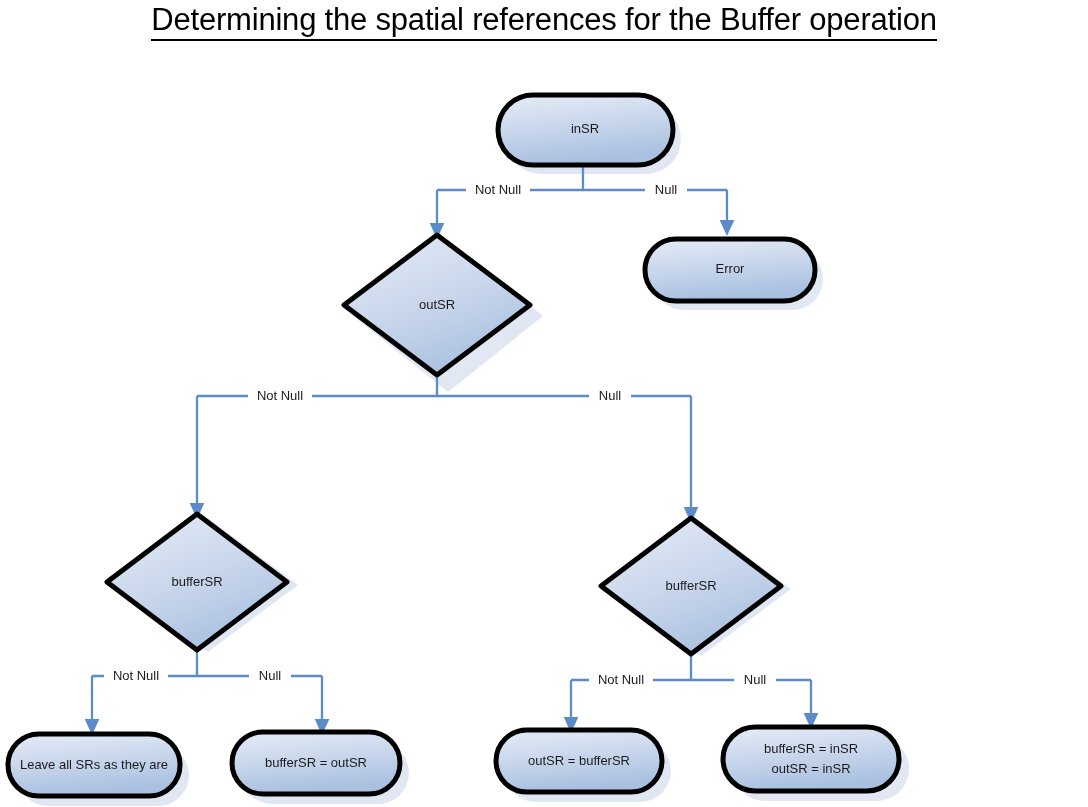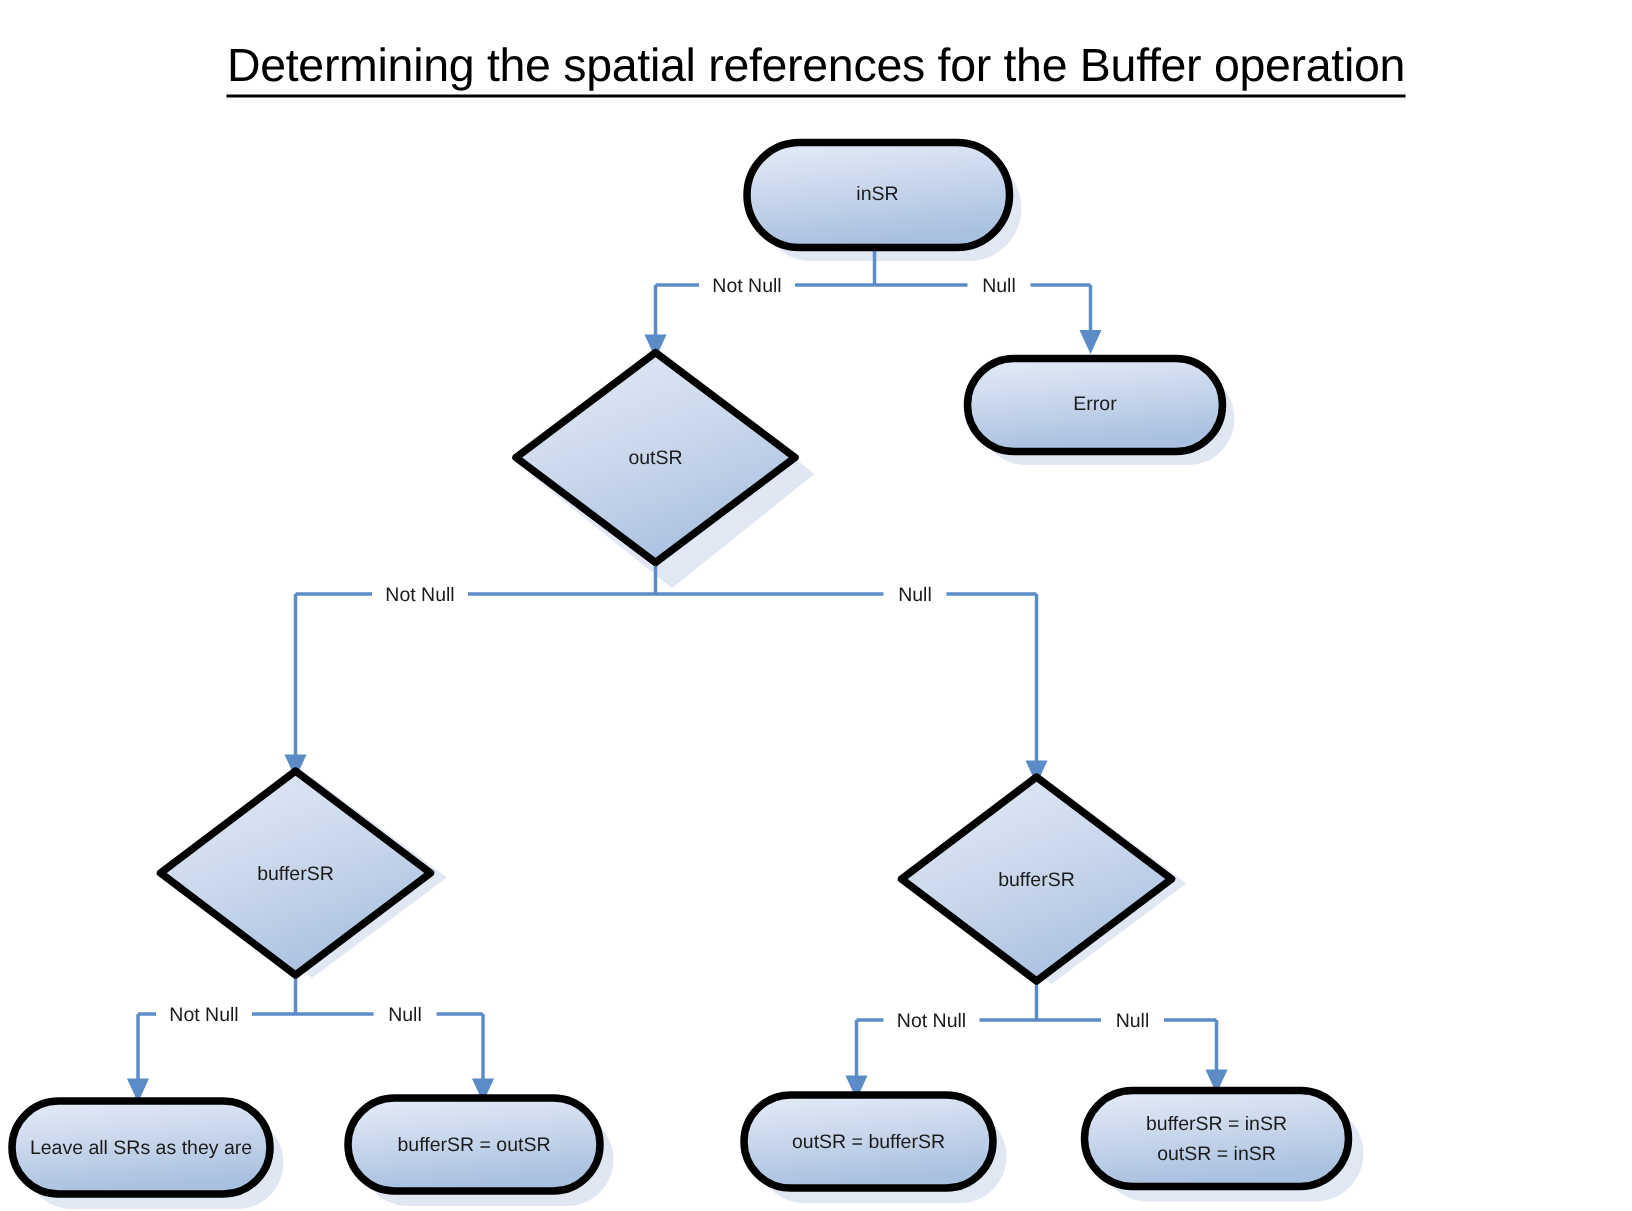--- a/index.html
+++ b/index.html
@@ -20,21 +20,20 @@
     left: 0;
     top: 2px;
     width: 1088px;
     text-align: center;
     font-family: "Liberation Sans", sans-serif;
     font-size: 31px;
     font-weight: 400;
     color: #000000;
     letter-spacing: -0.2px;
     white-space: nowrap;
-    margin-top: 24px;
   }
   #diagram-title .tu {
     border-bottom: 2px solid #000000;
     padding-bottom: 2px;
   }
 
   svg#flow {
     position: absolute;
     left: 0;
     top: 0;

